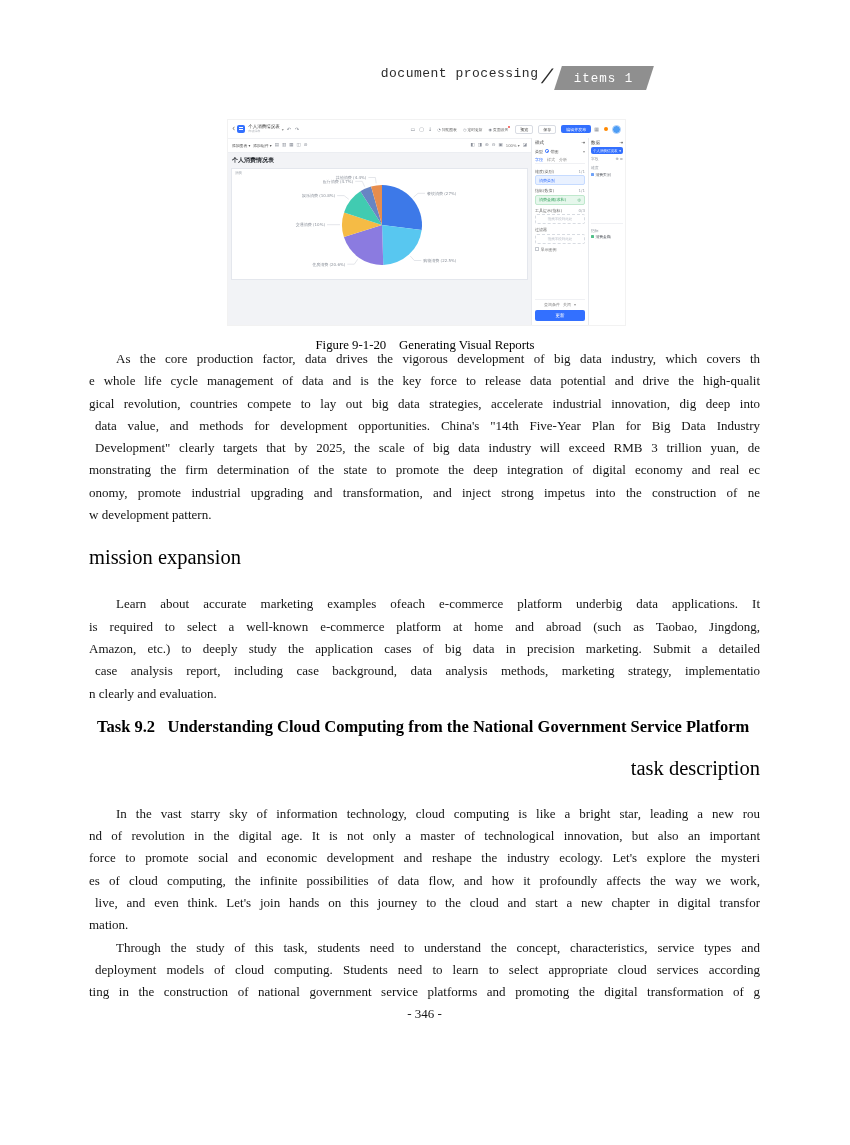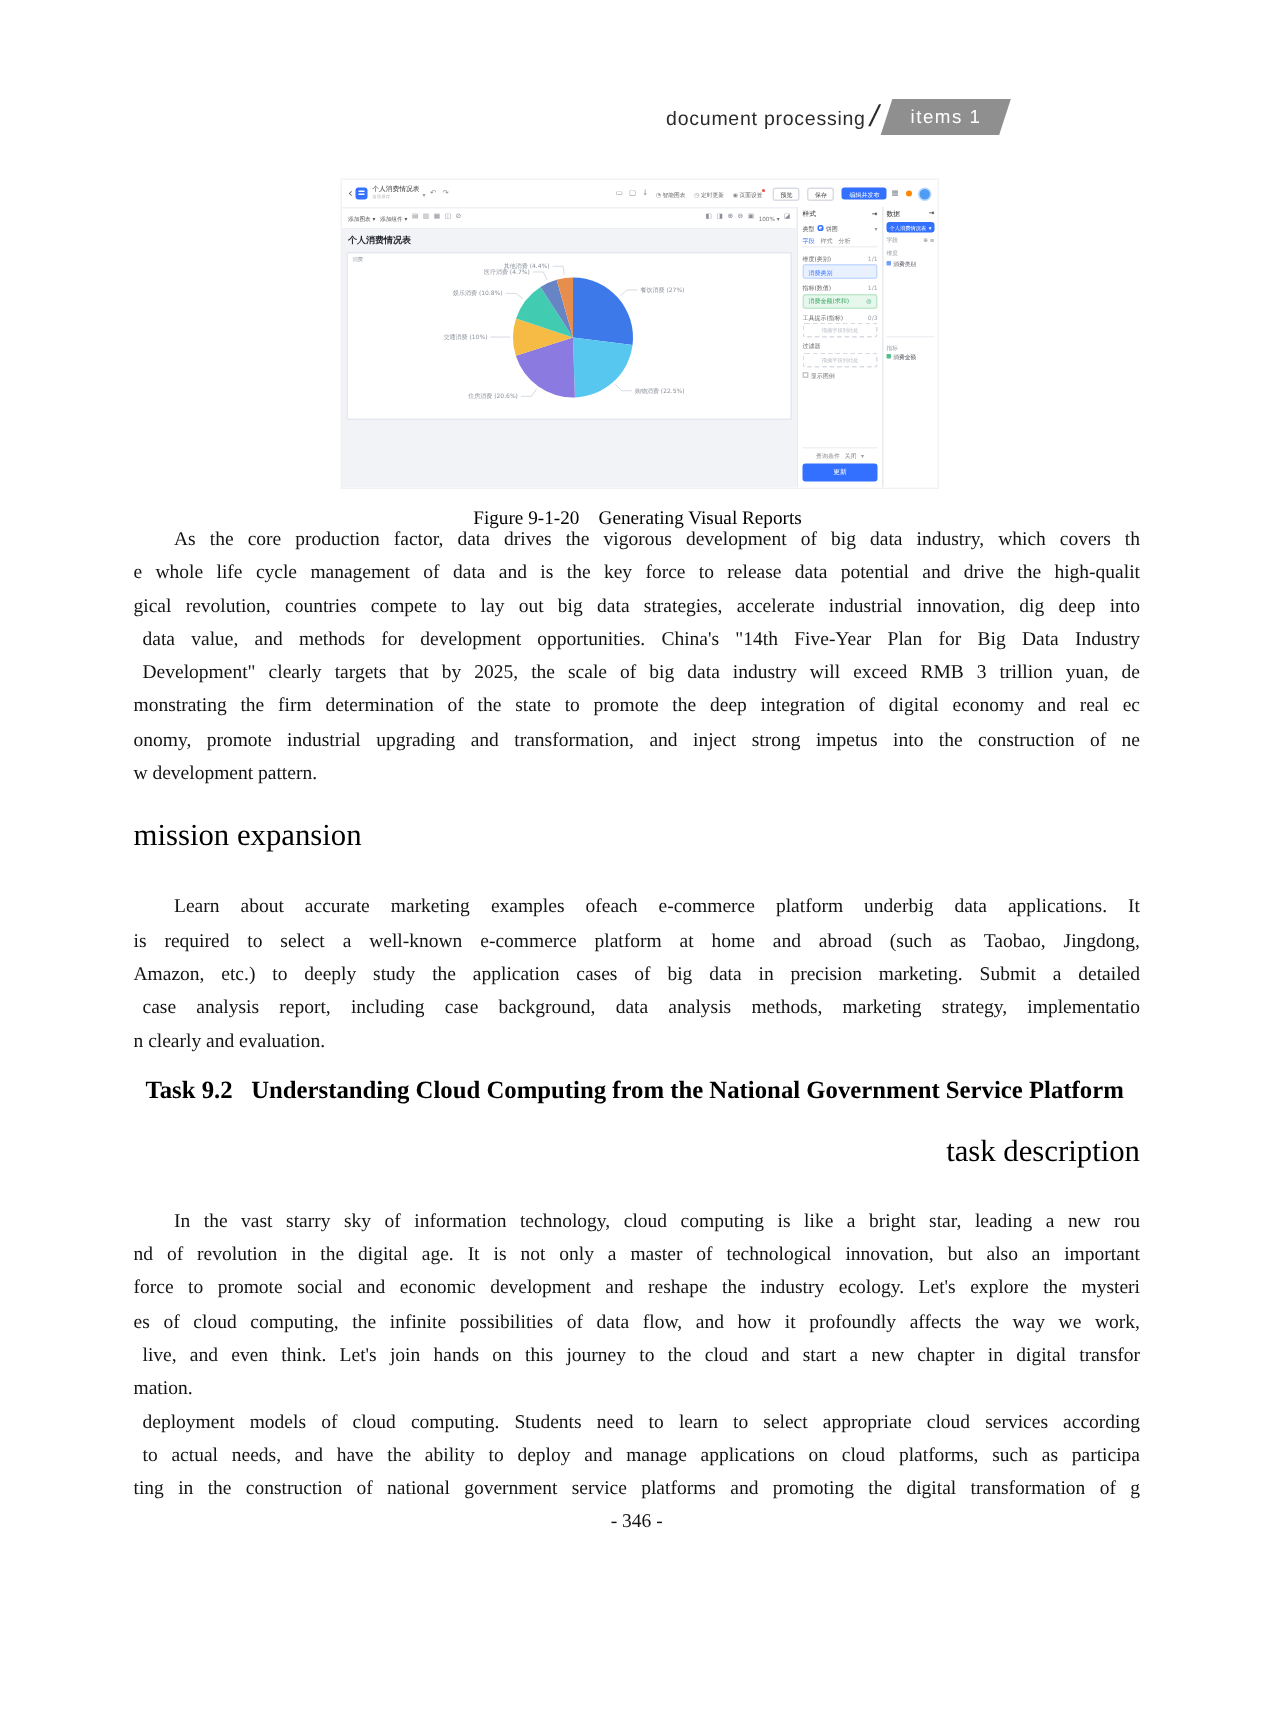--- a/index.html
+++ b/index.html
@@ -1,21 +1,21 @@
 <!DOCTYPE html>
 <html><head>
 <meta charset="utf-8">
 <style>
   html,body{margin:0;padding:0;background:#ffffff;}
   .page{position:relative;width:850px;height:1145px;background:#fff;overflow:hidden;
         font-family:"Liberation Serif",serif;color:#141414;}
 
   
-  .doc-header{position:absolute;top:66px;right:180px;display:flex;align-items:center;
-              font-family:Liberation Sans, sans-serif;}
+  .doc-header{position:absolute;top:66px;right:200px;display:flex;align-items:flex-start;
+              font-family:Liberation Mono, monospace;}
   .crumb{font-size:13px;color:#2b2b2b;letter-spacing:.5px;}
   .slash{font-size:20px;color:#2b2b2b;margin:0 1px 0 3px;transform:skewX(-12deg);}
   .badge{display:inline-block;background:#8f8f8f;transform:skewX(-18deg);
          padding:3px 16px;margin-left:4px;}
   .badge-t{display:inline-block;transform:skewX(18deg);color:#fff;font-size:12.5px;letter-spacing:1px;}
 
   
   .shot{position:absolute;left:228px;top:120px;width:397px;height:205px;background:#fff;
         outline:1px solid rgba(0,0,0,.05);font-family:"DejaVu Sans",sans-serif;overflow:hidden;}
   .shot *{box-sizing:border-box;}
@@ -308,20 +308,20 @@
     <h2 class="h-sec h-desc">task description</h2>
     <div class="para p3">
         <div class="line indent">In the vast starry sky of information technology, cloud computing is like a bright star, leading a new rou</div>
         <div class="line">nd of revolution in the digital age. It is not only a master of technological innovation, but also an important</div>
         <div class="line">force to promote social and economic development and reshape the industry ecology. Let's explore the mysteri</div>
         <div class="line">es of cloud computing, the infinite possibilities of data flow, and how it profoundly affects the way we work,</div>
         <div class="line pad">live, and even think. Let's join hands on this journey to the cloud and start a new chapter in digital transfor</div>
         <div class="line last">mation.</div>
       </div>
     <div class="para p4">
+        <div class="line indent">Through the study of this task, students need to understand the concept, characteristics, service types and</div>
         <div class="line pad">deployment models of cloud computing. Students need to learn to select appropriate cloud services according</div>
-        <div class="line pad">to actual needs, and have the ability to deploy and manage applications on cloud platforms, such as participa</div>
         <div class="line">ting in the construction of national government service platforms and promoting the digital transformation of g</div>
       </div>
     <div class="pageno">- 346 -</div>
   </div>
 
 </div>
 
 </body></html>

